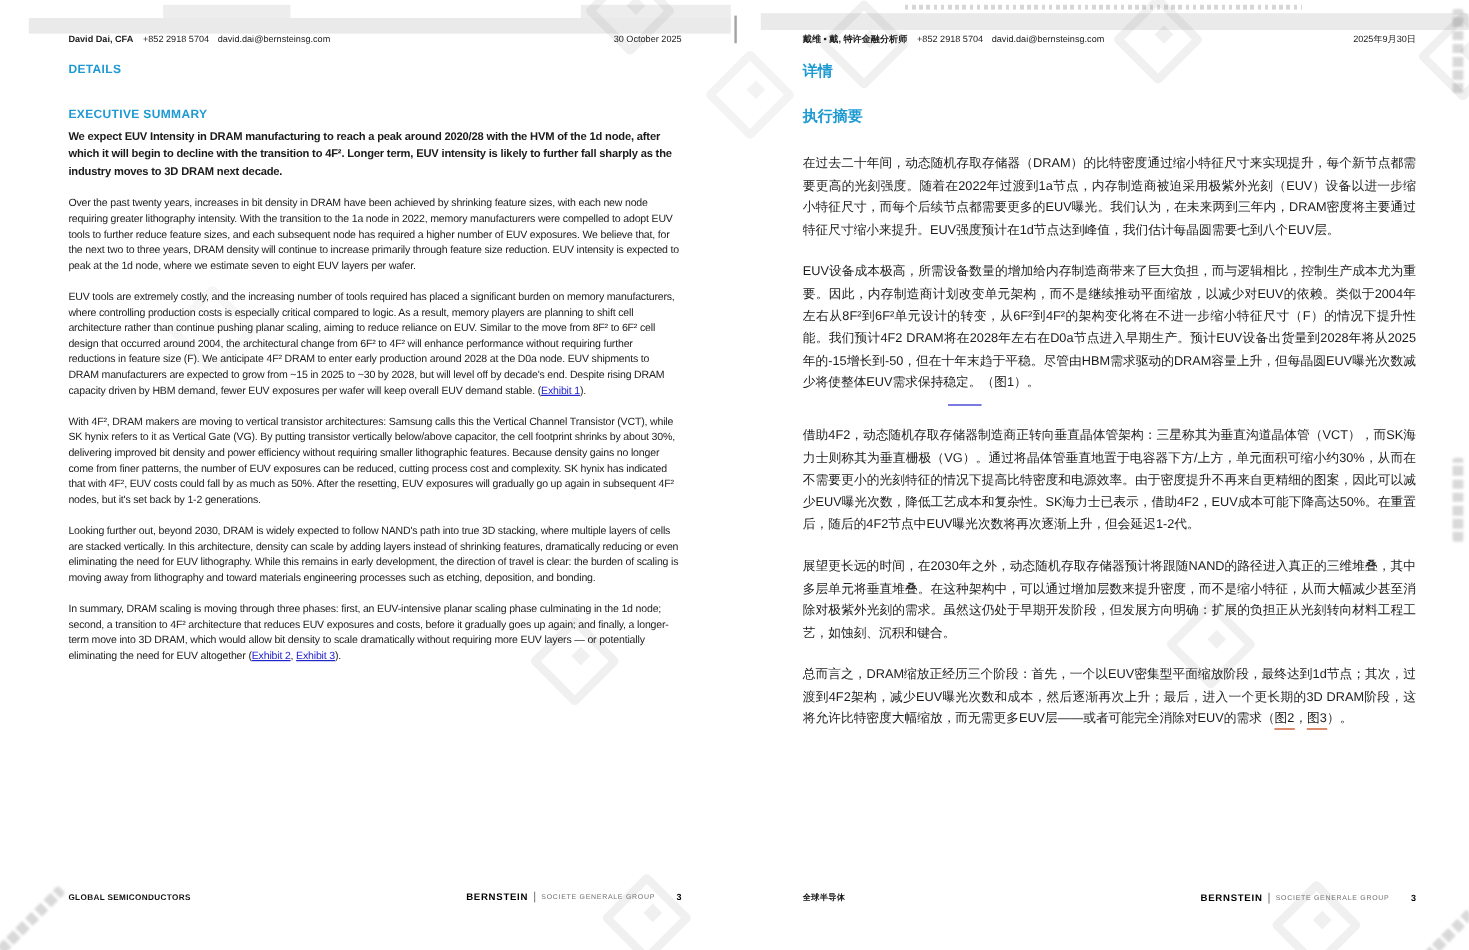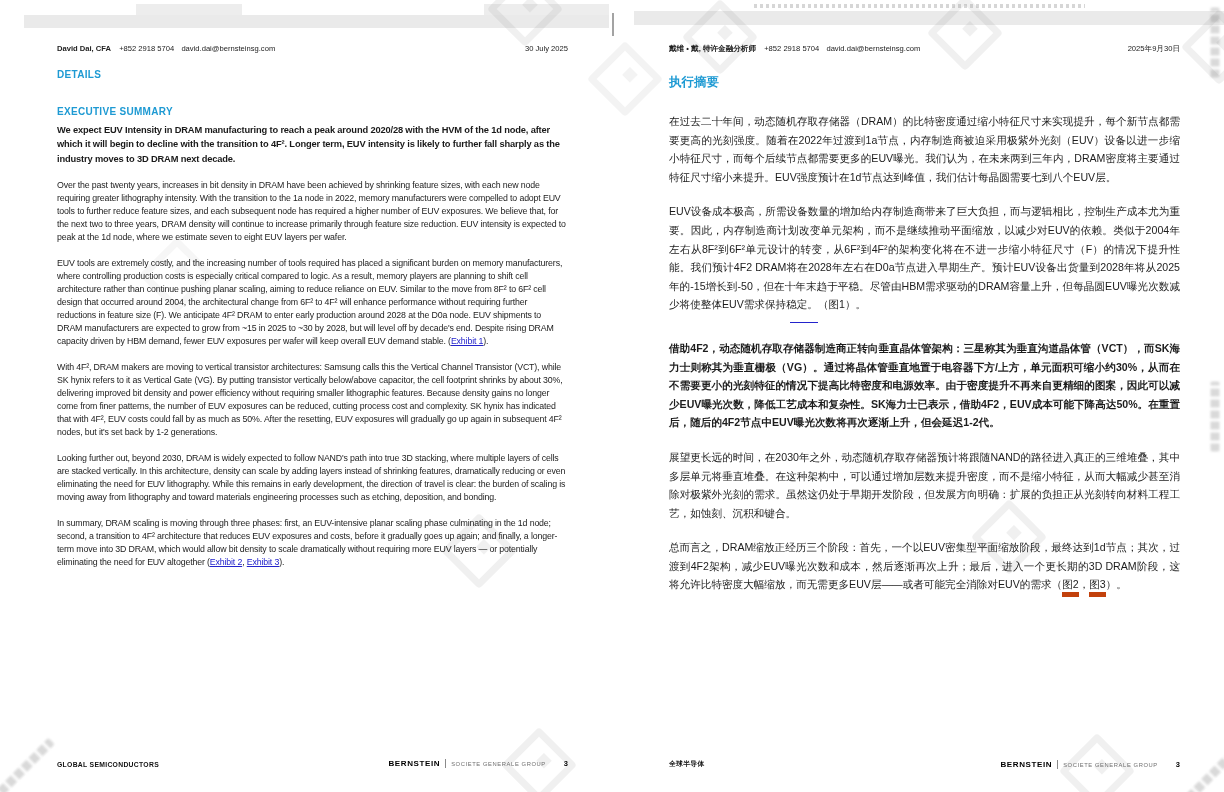--- a/index.html
+++ b/index.html
@@ -1,21 +1,21 @@
 <!DOCTYPE html>
 <html><head>
 <meta charset="utf-8">
 <style>
   html,body{margin:0;padding:0;}
   body{
     width:1224px;height:792px;position:relative;background:#ffffff;
     font-family:"Liberation Sans", sans-serif;color:#1a1a1a;
     overflow:hidden;-webkit-font-smoothing:antialiased;
   }
-  .page{position:absolute;top:16px;width:612px;height:741px;background:transparent;}
+  .page{position:absolute;top:0;width:612px;height:741px;background:transparent;}
   #page-left{left:0;}
   #page-right{left:612px;}
   .inner{position:absolute;left:57px;top:28px;width:511px;}
 
   
   .hdr{display:flex;justify-content:space-between;align-items:flex-start;
        font-size:7.6px;line-height:9px;color:#222;}
   .hdr .author{font-weight:700;margin-right:6px;}
   .hdr .phone{margin-right:5px;}
   .hdr-date{font-size:7.6px;color:#222;}
@@ -29,21 +29,21 @@
   
   .lead-en{margin:6px 0 0 0;font-size:9.3px;font-weight:700;line-height:14.4px;letter-spacing:-.15px;}
   .para-en{margin:13px 0 0 0;font-size:8.8px;line-height:13px;letter-spacing:-.15px;color:#1c1c1c;}
 
   
   .lead-zh{margin:6px 0 0 0;font-size:10.6px;font-weight:700;line-height:15px;text-align:justify;}
   .para-zh{margin:16px 0 0 0;font-size:10.6px;line-height:18.6px;text-align:justify;color:#1c1c1c;}
   .para-zh.first{margin-top:21px;}
 
   .lnk{color:#2323cc;text-decoration:underline;cursor:pointer;}
-  .figlnk{border-bottom:5px solid #c2410c;padding-bottom:2px;cursor:pointer;}
+  .figlnk{border-bottom:1px solid #c2410c;padding-bottom:2px;cursor:pointer;}
   .dash-row{height:1px;margin:8px 0 7px 121px;}
   .dash-row span{display:block;width:28px;height:1px;background:#2323cc;}
 
   
   .footer{position:absolute;left:57px;width:511px;top:743px;
           display:flex;justify-content:space-between;align-items:flex-end;}
   .cat{font-size:6.8px;font-weight:700;letter-spacing:.3px;color:#111;}
   .brandblk{display:flex;align-items:center;}
   .brand{font-size:8px;font-weight:700;letter-spacing:.6px;color:#000;}
   .bsep{width:1px;height:9px;background:#8a8a8a;margin:0 5px;}
@@ -109,21 +109,21 @@
 <div class="deco wm-txt" style="left:1180px;top:772px;width:60px;transform:rotate(-45deg);"></div>
 
 <section class="page" id="page-left">
   <div class="inner">
     <div class="hdr">
       <div>
         <span class="author">David Dai, CFA</span>
         <span class="phone">+852 2918 5704</span>
         <span class="email">david.dai@bernsteinsg.com</span>
       </div>
-      <div class="hdr-date">30 July 2025</div>
+      <div class="hdr-date">30 October 2025</div>
     </div>
 
     <div class="details-en">DETAILS</div>
     <div class="sec-en">EXECUTIVE SUMMARY</div>
 
     <p class="lead-en">We expect EUV Intensity in DRAM manufacturing to reach a peak around 2020/28 with the HVM of the 1d node, after which it will begin to decline with the transition to 4F². Longer term, EUV intensity is likely to further fall sharply as the industry moves to 3D DRAM next decade.</p>
 
     <p class="para-en">Over the past twenty years, increases in bit density in DRAM have been achieved by shrinking feature sizes, with each new node requiring greater lithography intensity. With the transition to the 1a node in 2022, memory manufacturers were compelled to adopt EUV tools to further reduce feature sizes, and each subsequent node has required a higher number of EUV exposures. We believe that, for the next two to three years, DRAM density will continue to increase primarily through feature size reduction. EUV intensity is expected to peak at the 1d node, where we estimate seven to eight EUV layers per wafer.</p>
 
     <p class="para-en"><span>EUV tools are extremely costly, and the increasing number of tools required has placed a significant burden on memory manufacturers, where controlling production costs is especially critical compared to logic. As a result, memory players are planning to shift cell architecture rather than continue pushing planar scaling, aiming to reduce reliance on EUV. Similar to the move from 8F² to 6F² cell design that occurred around 2004, the architectural change from 6F² to 4F² will enhance performance without requiring further reductions in feature size (F). We anticipate 4F² DRAM to enter early production around 2028 at the D0a node. EUV shipments to DRAM manufacturers are expected to grow from ~15 in 2025 to ~30 by 2028, but will level off by decade's end. Despite rising DRAM capacity driven by HBM demand, fewer EUV exposures per wafer will keep overall EUV demand stable. (</span><a class="lnk">Exhibit 1</a><span>).</span></p>
@@ -149,31 +149,32 @@
   <div class="inner">
     <div class="hdr">
       <div>
         <span class="author">戴维 • 戴, 特许金融分析师</span>
         <span class="phone">+852 2918 5704</span>
         <span class="email">david.dai@bernsteinsg.com</span>
       </div>
       <div class="hdr-date">2025年9月30日</div>
     </div>
 
+    <div class="details-zh">详情</div>
     <div class="sec-zh">执行摘要</div>
 
 
     <p class="para-zh first">在过去二十年间，动态随机存取存储器（DRAM）的比特密度通过缩小特征尺寸来实现提升，每个新节点都需要更高的光刻强度。随着在2022年过渡到1a节点，内存制造商被迫采用极紫外光刻（EUV）设备以进一步缩小特征尺寸，而每个后续节点都需要更多的EUV曝光。我们认为，在未来两到三年内，DRAM密度将主要通过特征尺寸缩小来提升。EUV强度预计在1d节点达到峰值，我们估计每晶圆需要七到八个EUV层。</p>
     <p class="para-zh">EUV设备成本极高，所需设备数量的增加给内存制造商带来了巨大负担，而与逻辑相比，控制生产成本尤为重要。因此，内存制造商计划改变单元架构，而不是继续推动平面缩放，以减少对EUV的依赖。类似于2004年左右从8F²到6F²单元设计的转变，从6F²到4F²的架构变化将在不进一步缩小特征尺寸（F）的情况下提升性能。我们预计4F2 DRAM将在2028年左右在D0a节点进入早期生产。预计EUV设备出货量到2028年将从2025年的-15增长到-50，但在十年末趋于平稳。尽管由HBM需求驱动的DRAM容量上升，但每晶圆EUV曝光次数减少将使整体EUV需求保持稳定。（图1）。</p>
 
     <div class="dash-row">
         <span></span>
       </div>
 
-    <p class="para-zh" style="margin-top:16px;font-weight:bold;">借助4F2，动态随机存取存储器制造商正转向垂直晶体管架构：三星称其为垂直沟道晶体管（VCT），而SK海力士则称其为垂直栅极（VG）。通过将晶体管垂直地置于电容器下方/上方，单元面积可缩小约30%，从而在不需要更小的光刻特征的情况下提高比特密度和电源效率。由于密度提升不再来自更精细的图案，因此可以减少EUV曝光次数，降低工艺成本和复杂性。SK海力士已表示，借助4F2，EUV成本可能下降高达50%。在重置后，随后的4F2节点中EUV曝光次数将再次逐渐上升，但会延迟1-2代。</p>
+    <p class="para-zh" style="margin-top:16px;">借助4F2，动态随机存取存储器制造商正转向垂直晶体管架构：三星称其为垂直沟道晶体管（VCT），而SK海力士则称其为垂直栅极（VG）。通过将晶体管垂直地置于电容器下方/上方，单元面积可缩小约30%，从而在不需要更小的光刻特征的情况下提高比特密度和电源效率。由于密度提升不再来自更精细的图案，因此可以减少EUV曝光次数，降低工艺成本和复杂性。SK海力士已表示，借助4F2，EUV成本可能下降高达50%。在重置后，随后的4F2节点中EUV曝光次数将再次逐渐上升，但会延迟1-2代。</p>
     <p class="para-zh">展望更长远的时间，在2030年之外，动态随机存取存储器预计将跟随NAND的路径进入真正的三维堆叠，其中多层单元将垂直堆叠。在这种架构中，可以通过增加层数来提升密度，而不是缩小特征，从而大幅减少甚至消除对极紫外光刻的需求。虽然这仍处于早期开发阶段，但发展方向明确：扩展的负担正从光刻转向材料工程工艺，如蚀刻、沉积和键合。</p>
 
     <p class="para-zh"><span>总而言之，DRAM缩放正经历三个阶段：首先，一个以EUV密集型平面缩放阶段，最终达到1d节点；其次，过渡到4F2架构，减少EUV曝光次数和成本，然后逐渐再次上升；最后，进入一个更长期的3D DRAM阶段，这将允许比特密度大幅缩放，而无需更多EUV层——或者可能完全消除对EUV的需求（</span><span class="figlnk">图2</span><span>，</span><span class="figlnk">图3</span><span>）。</span></p>
   </div>
 
   <div class="footer">
     <div class="cat">全球半导体</div>
     <div class="brandblk">
       <span class="brand">BERNSTEIN</span>
       <span class="bsep"></span>

